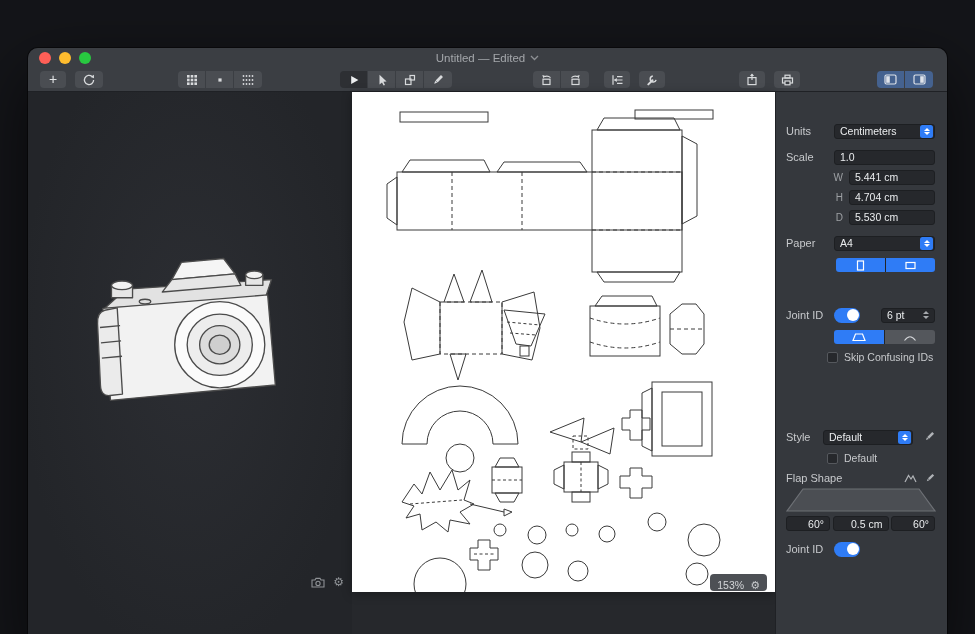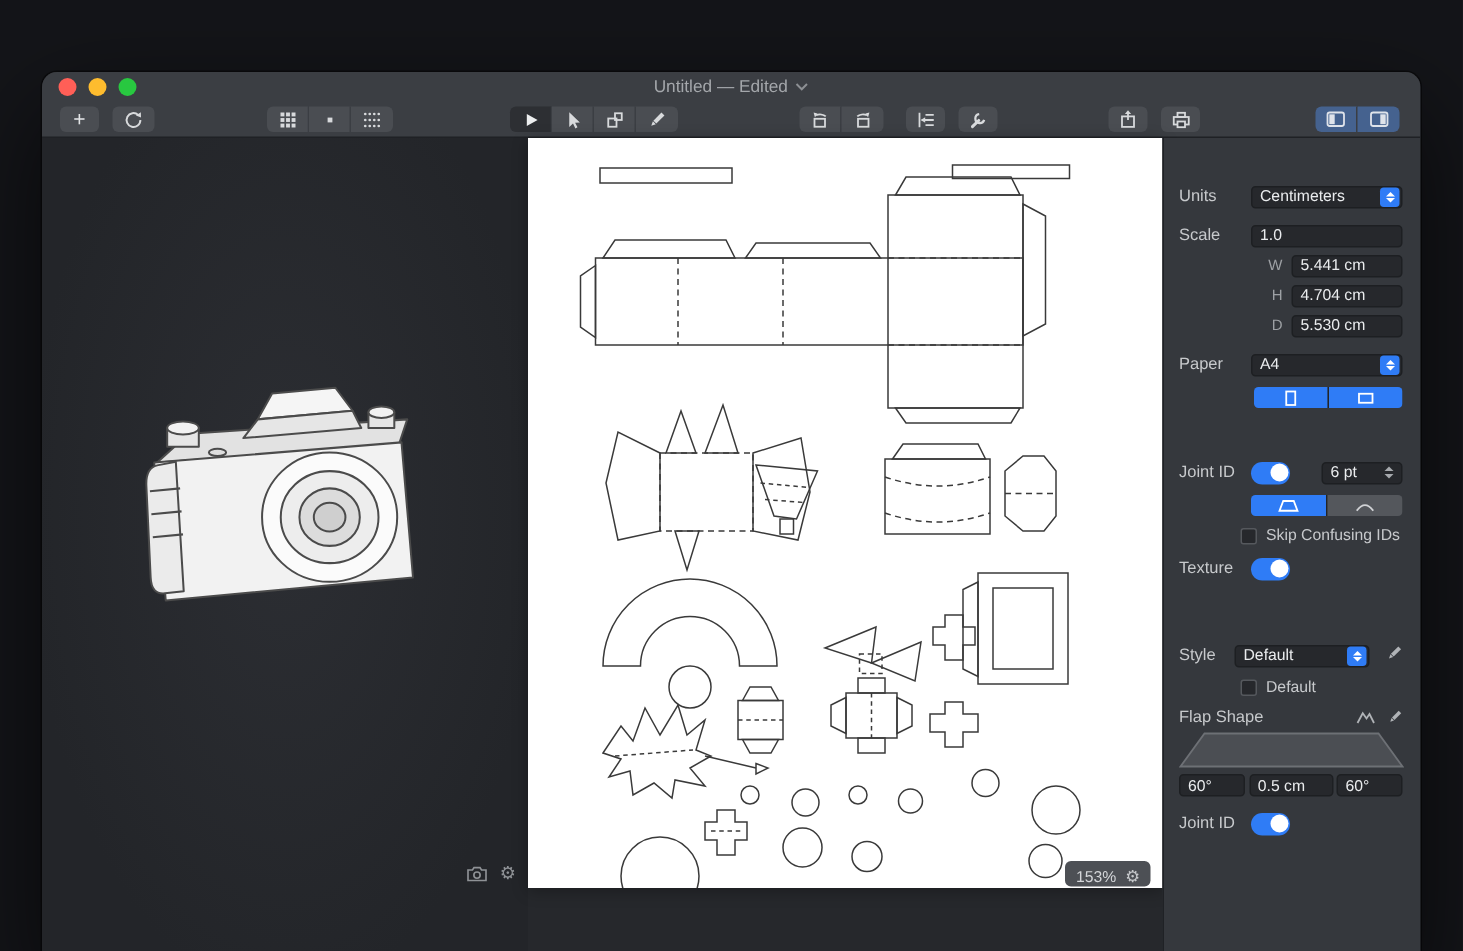--- a/index.html
+++ b/index.html
@@ -34,21 +34,21 @@
   .zoompill .gear{color:#c6c8cb;font-size:11px}
   .sidebar{flex:1;position:relative;background:#35383d;border-left:1px solid #1f2125;color:#c7c9cc;font-size:11px}
   .shead{position:absolute;left:0;right:0;height:21px;display:flex;align-items:center;justify-content:space-between;
     padding:0 10px;color:#e7e9eb;font-weight:700;border-bottom:1px solid #2b2d31}
   .shead.second{border-top:1px solid #2b2d31}
   .srow{position:absolute;left:0;right:0;height:16px;display:flex;align-items:center;padding:0 12px 0 10px}
   .slabel{width:48px;flex:none;color:#c7c9cc}
   .slabel.narrow{width:37px}
   .field{height:15px;background:#26282c;border:1px solid #1d1f22;border-radius:3px;display:flex;align-items:center;
     padding:0 5px;color:#eaecee;font-size:10.5px}
-  .w100{width:105px}.w90{width:90px}.w86{width:74px}.w54{width:54px}
+  .w100{width:105px}.w90{width:90px}.w86{width:86px}.w54{width:54px}
   .dd{justify-content:space-between;padding-right:1px}
   .dd-step{width:13px;height:13px;background:#2f7cf6;border-radius:2.5px;display:flex;flex-direction:column;
     align-items:center;justify-content:center;gap:1px;flex:none}
   .tri-u{width:0;height:0;border-left:3px solid transparent;border-right:3px solid transparent;border-bottom:3.5px solid #fff}
   .tri-d{width:0;height:0;border-left:3px solid transparent;border-right:3px solid transparent;border-top:3.5px solid #fff}
   .mla{margin-left:auto}
   .toggle{width:26px;height:15px;border-radius:8px;background:#2f7cf6;position:relative;flex:none}
   .toggle::after{content:"";position:absolute;top:1.5px;right:1.5px;width:12px;height:12px;border-radius:50%;background:#fff}
   .well{width:30px;height:14px;background:#fff;border-radius:3px;border:1px solid #1d1f22}
   .dimletter{color:#9da0a4;font-size:10px;margin-right:6px}
@@ -57,21 +57,21 @@
   .spin .tri-d{border-top-color:#a6a9ad}
   .seg{display:flex;border-radius:3px;overflow:hidden;height:14px;width:100px}
   .seg>div{display:flex;align-items:center;justify-content:center;flex:1}
   .segblue{background:#2f7cf6}
   .seggray{background:#54575c}
   .segdiv{width:1px;background:rgba(0,0,0,.35);flex:none!important}
   .cb{width:11px;height:11px;border-radius:2px;background:#26282c;border:1px solid #55585d;margin-right:6px;flex:none}
   .cblabel{font-size:10.5px}
   .trap{position:absolute;left:10px;top:395px}
   .angles{position:absolute;left:10px;right:12px;top:424px;display:flex;justify-content:space-between}
-  .afield{width:44px;justify-content:flex-start}
+  .afield{width:44px;justify-content:flex-end}
   .afield.mid{width:56px}
   .icbtns{display:flex;gap:8px;margin-left:auto;align-items:center}
 </style>
 </head>
 <body>
 
 <div class="window">
 
   <div class="titlebar">
     <div class="traffic">
@@ -442,24 +442,20 @@
               </svg>
           </div>
         </div>
       </div>
 
       <div class="srow" style="top:258px;height:14px">
         <span class="cb" style="margin-left:41px"></span>
         <span class="cblabel">Skip Confusing IDs</span>
       </div>
 
-      <div class="srow" style="top:279px">
-        <span class="slabel">Texture</span>
-        <span class="toggle"></span>
-      </div>
 
 
       <div class="srow" style="top:337px">
         <span class="slabel narrow">Style</span>
         <div class="field dd w90">
           <span>Default</span>
           <span class="dd-step">
               <span class="tri-u"></span>
               <span class="tri-d"></span>
             </span>

